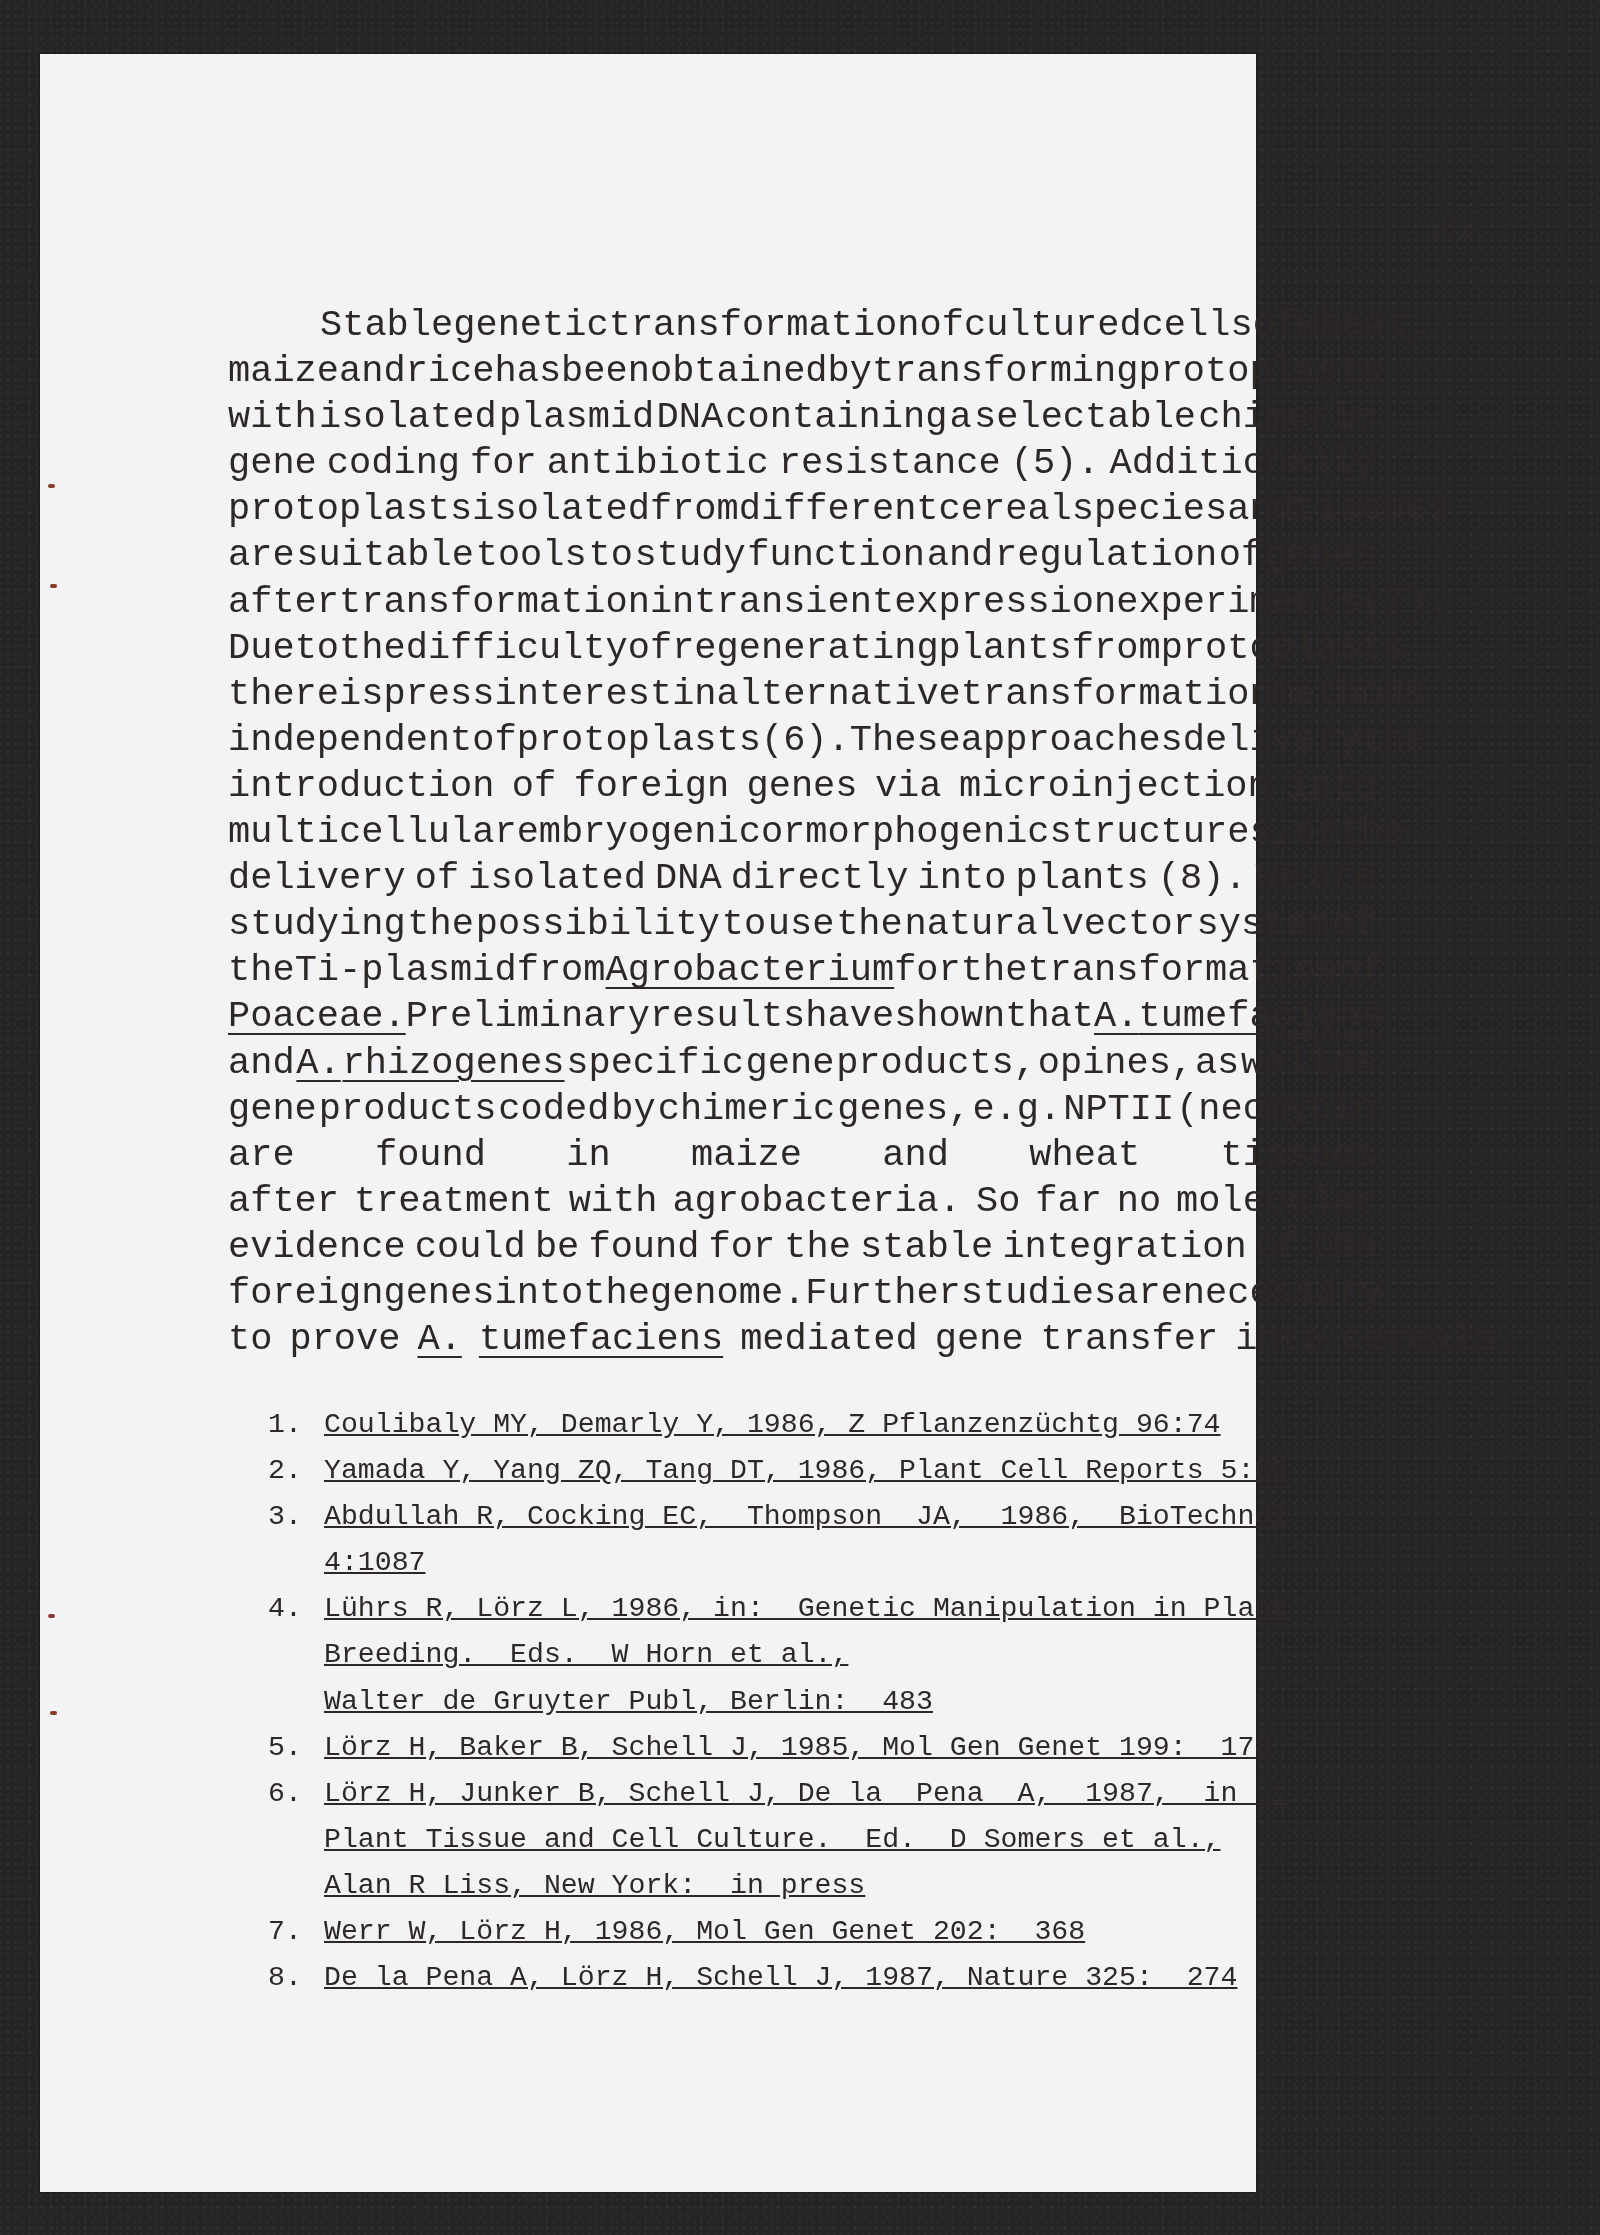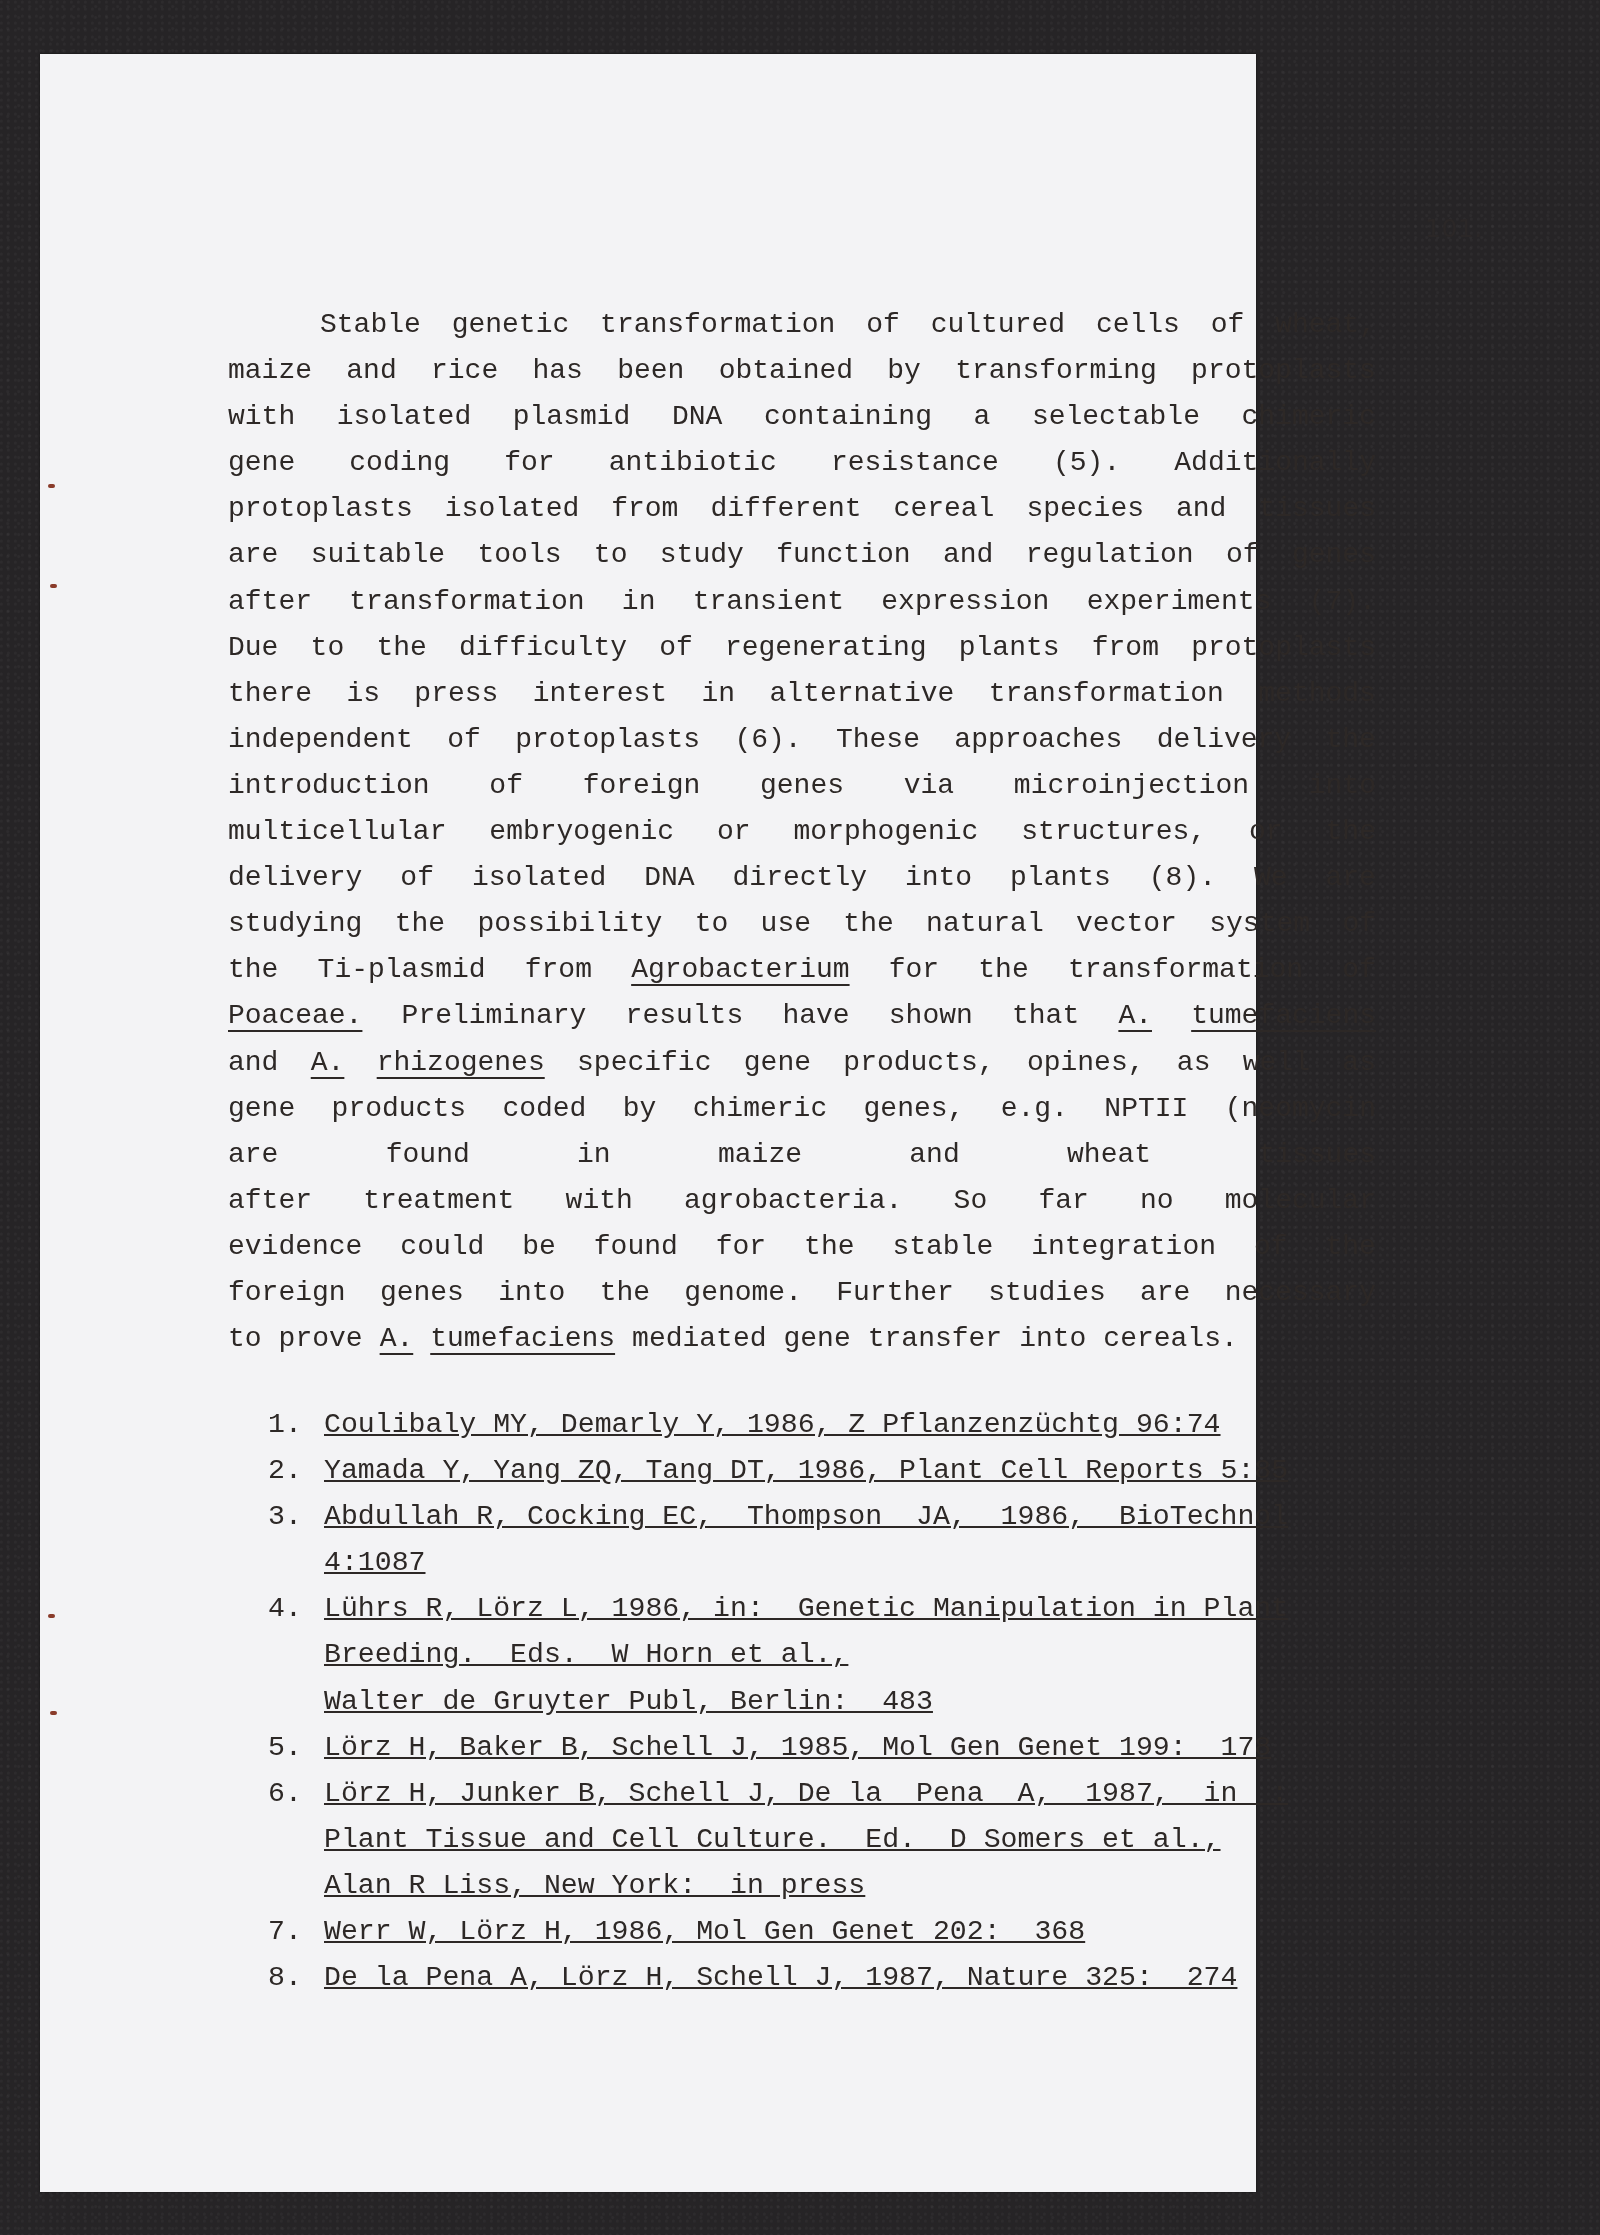--- a/index.html
+++ b/index.html
@@ -39,21 +39,21 @@
     font-family: "DejaVu Sans", "Liberation Sans", sans-serif;
     font-size: 25px;
     color: #2b2727;
     letter-spacing: 0.5px;
   }
   .body-text {
     position: absolute;
     left: 188px;
     top: 248px;
     width: 1148px;
-    font-size: 28px;
+    font-size: 37px;
     line-height: 46.1px;
     color: #2d2826;
   }
   .line {
     display: flex;
     justify-content: space-between;
     white-space: pre;
     height: 46.1px;
   }
   .line.last {

